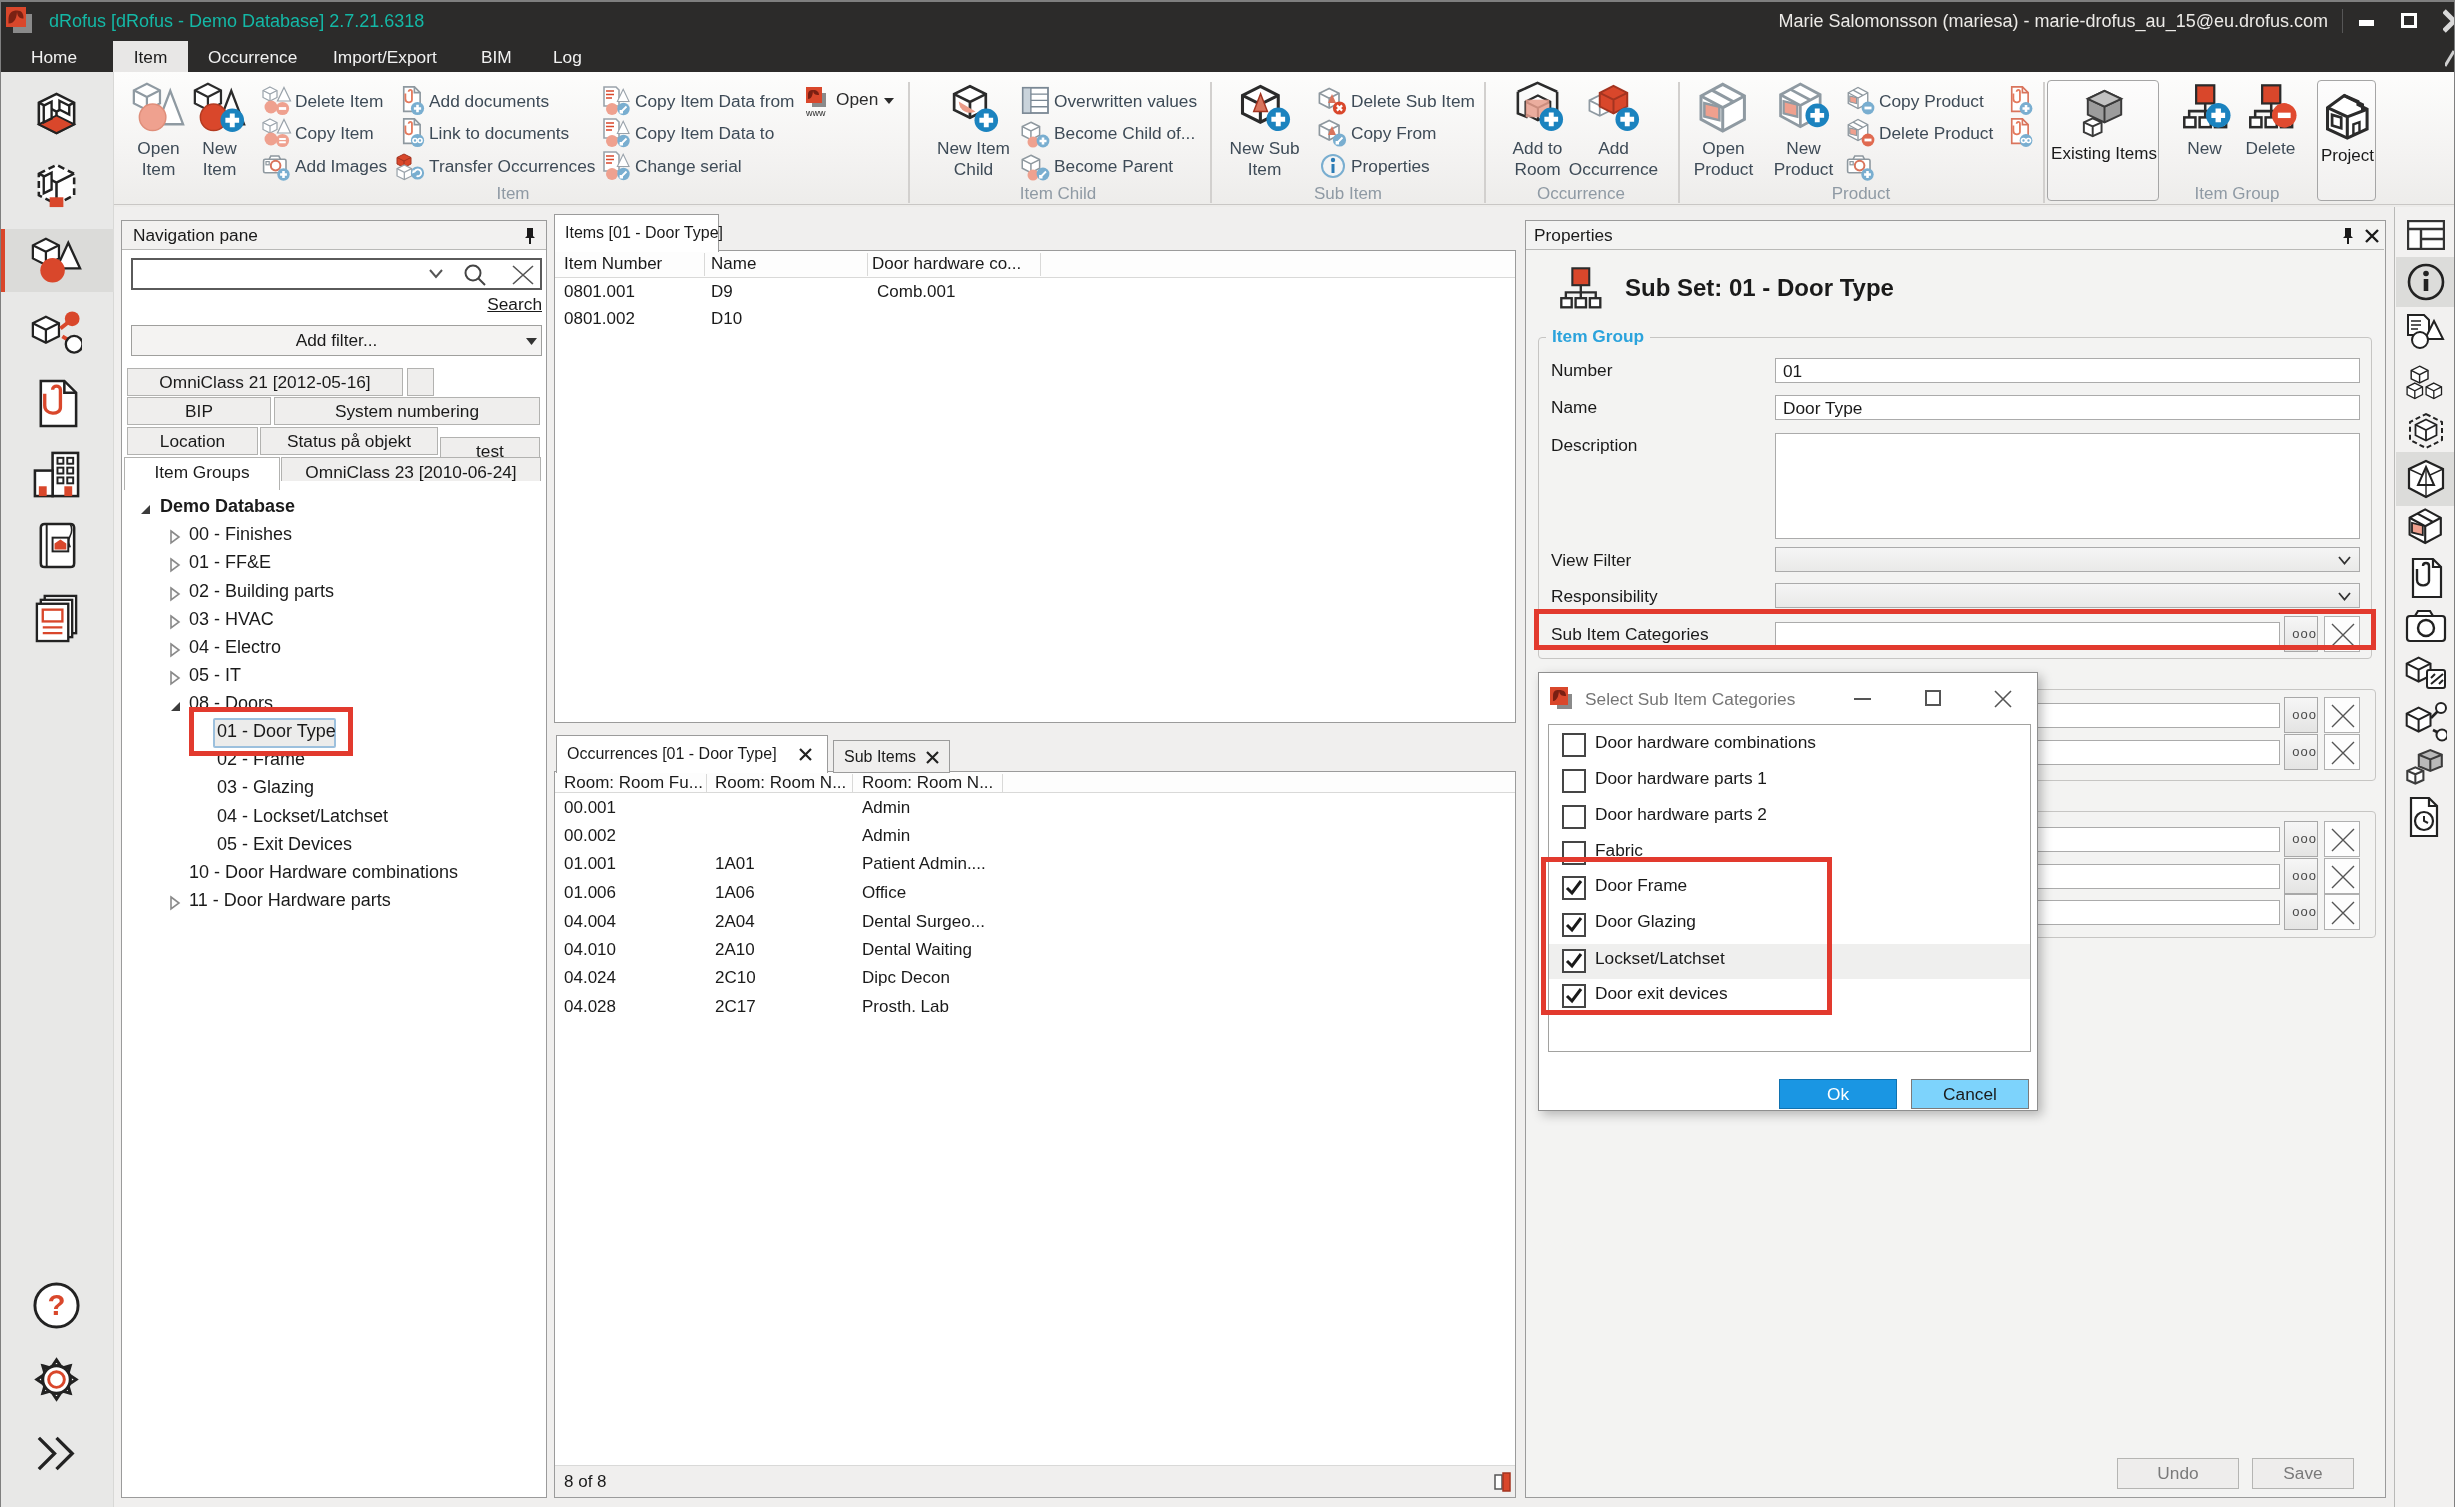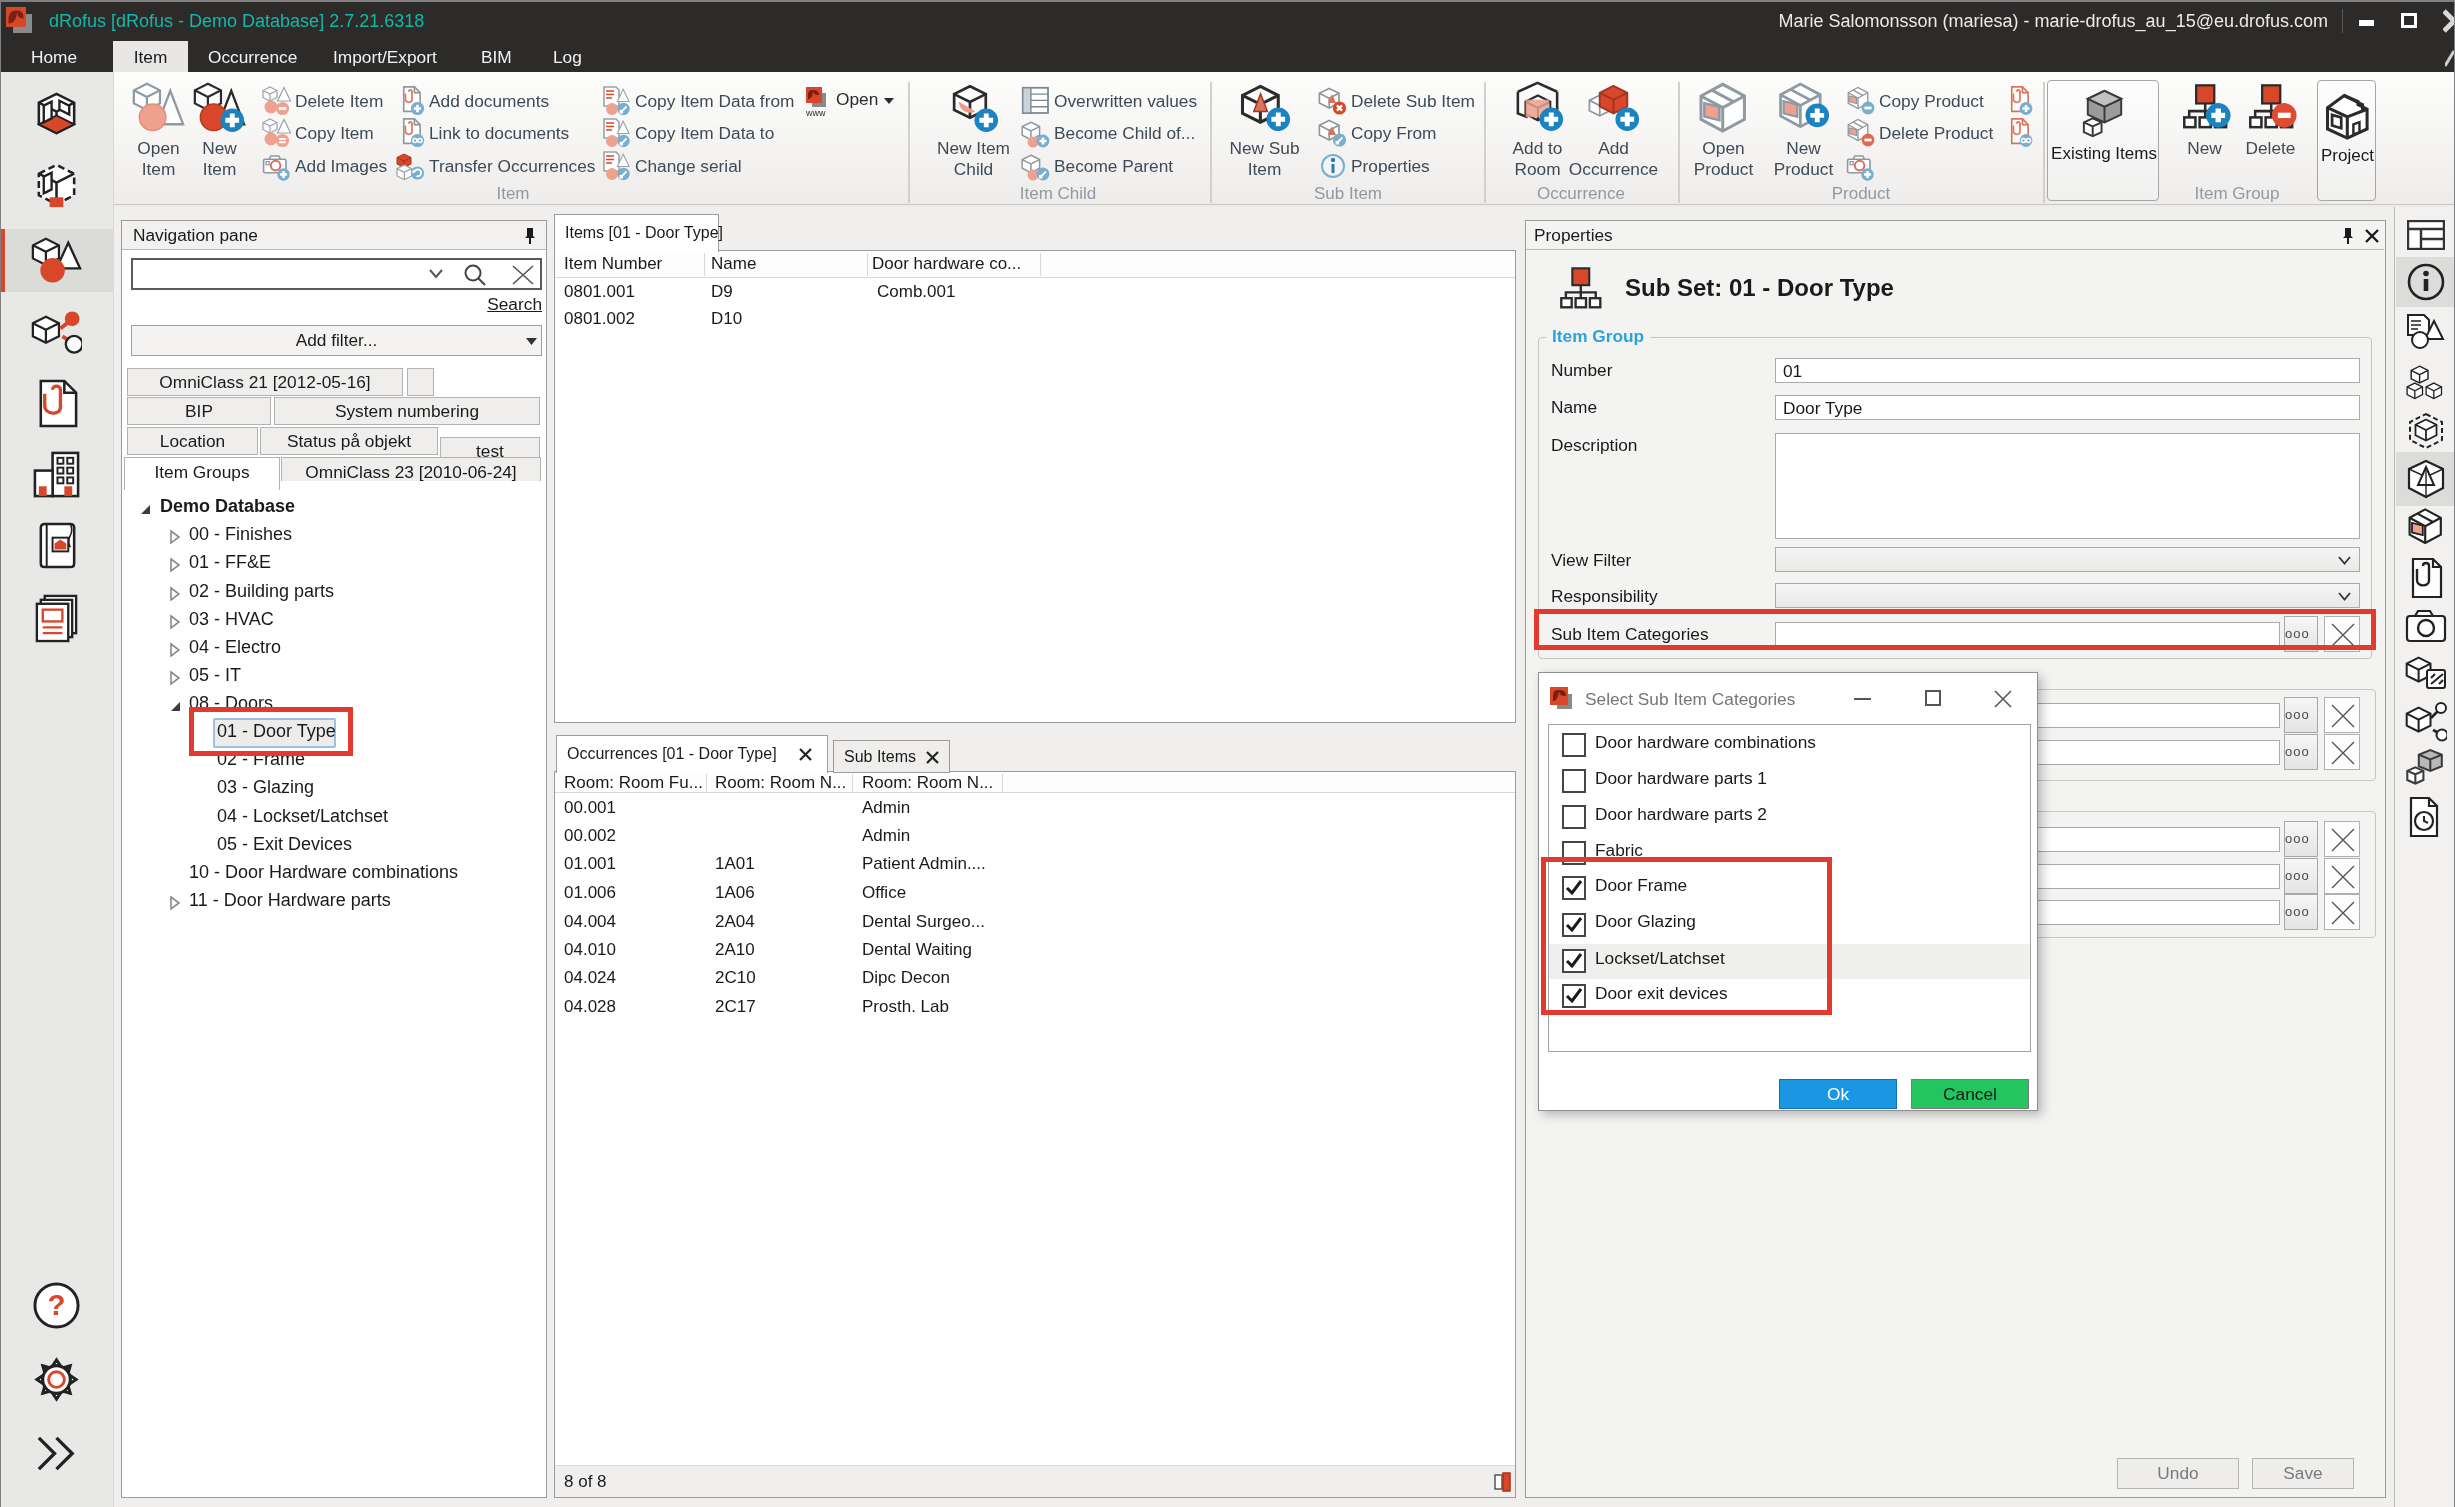--- a/index.html
+++ b/index.html
@@ -23,21 +23,21 @@
 #sidebar .selbar{position:absolute;left:0;width:5px;height:63px;background:#d9472b}
 .panel{position:absolute;background:#fff;border:1px solid #9b9b9b}
 .tab{position:absolute;border:1px solid #9b9b9b;background:#fff;font-size:16px;white-space:nowrap}
 .colhead{position:absolute;font-size:17px;color:#1a1a1a;white-space:nowrap}
 .cell{position:absolute;font-size:17px;color:#1a1a1a;white-space:nowrap}
 .colsep{position:absolute;width:1px;background:#d9d9d8}
 .statbar{position:absolute;background:#f0efee;border-top:1px solid #d9d9d8;font-size:17px}
 .fieldlab{position:absolute;font-size:17.3px;color:#1a1a1a;white-space:nowrap}
 .tbox{position:absolute;background:#fff;border:1px solid #ababab}
 .combo{position:absolute;background:linear-gradient(#f5f5f5,#e9e9e8);border:1px solid #ababab}
-.dots3{position:absolute;background:linear-gradient(#f6f6f6,#e4e4e3);border:1px solid #a8a8a8;text-align:left;color:#4a4a4a}
+.dots3{position:absolute;background:linear-gradient(#f6f6f6,#e4e4e3);border:1px solid #a8a8a8;text-align:right;color:#4a4a4a}
 .xbtn{position:absolute;background:#fdfdfd;border:1px solid #b0b0b0}
 .redbox{position:absolute;border:5px solid #e23a2e;z-index:40}
 .chk{position:absolute;width:24px;height:24px;border:2px solid #454545;background:#fff}
 .treerow{position:absolute;font-size:18px;white-space:nowrap}
 .chip{position:absolute;background:#efeeed;border:1px solid #b2b2b0;font-size:17.3px;text-align:center;color:#1a1a1a}
 </style>
 </head>
 <body>
 
 <div id="titlebar" class="ab">
@@ -872,17 +872,17 @@
         <path d="M3 10 L8 15 L17 3" fill="none" stroke="#1a1a1a" stroke-width="3"></path>
       </svg>
 <div class="ab" style="left:46px;top:223px;font-size:17.3px">Lockset/Latchset</div>
 <div class="chk" style="left:13px;top:259px"></div>
 <svg class="ab" style="left:15px;top:261px" width="20" height="20" viewBox="0 0 20 20">
         <path d="M3 10 L8 15 L17 3" fill="none" stroke="#1a1a1a" stroke-width="3"></path>
       </svg>
 <div class="ab" style="left:46px;top:258px;font-size:17.3px">Door exit devices</div>
 </div>
 <div class="ab" style="left:240px;top:406px;width:118px;height:30px;background:#1a96e3;border:1px solid #1072b0;color:#fff;text-align:center;line-height:28px;font-size:17.3px">Ok</div>
-<div class="ab" style="left:372px;top:406px;width:118px;height:30px;background:#22c55e;border:1px solid #7b7b7b;text-align:center;line-height:28px;font-size:17.3px">Cancel</div>
+<div class="ab" style="left:372px;top:406px;width:118px;height:30px;background:#7dd3fc;border:1px solid #7b7b7b;text-align:center;line-height:28px;font-size:17.3px">Cancel</div>
 </div>
 <div class="redbox" style="left:1541px;top:857px;width:291px;height:158px"></div>
 <div class="ab" style="left:0;top:0;width:2455px;height:1508px;border:1px solid #7f7f7f;border-top:0;pointer-events:none;z-index:60"></div>
 
 
 </body></html>

